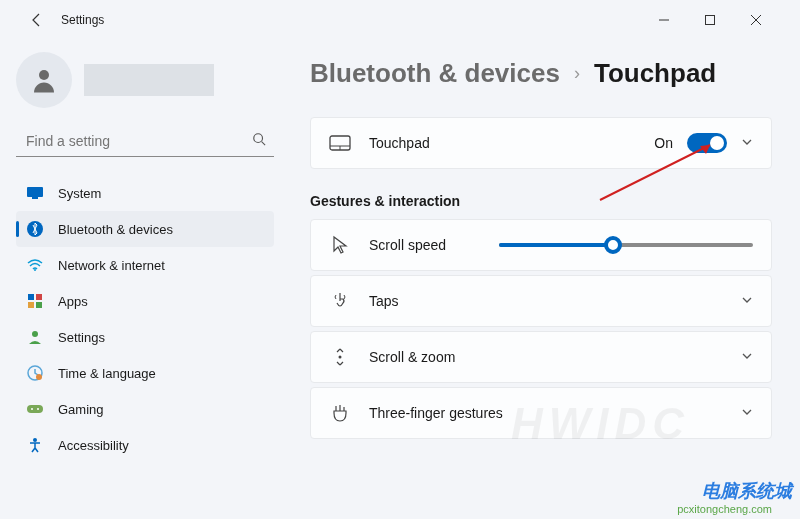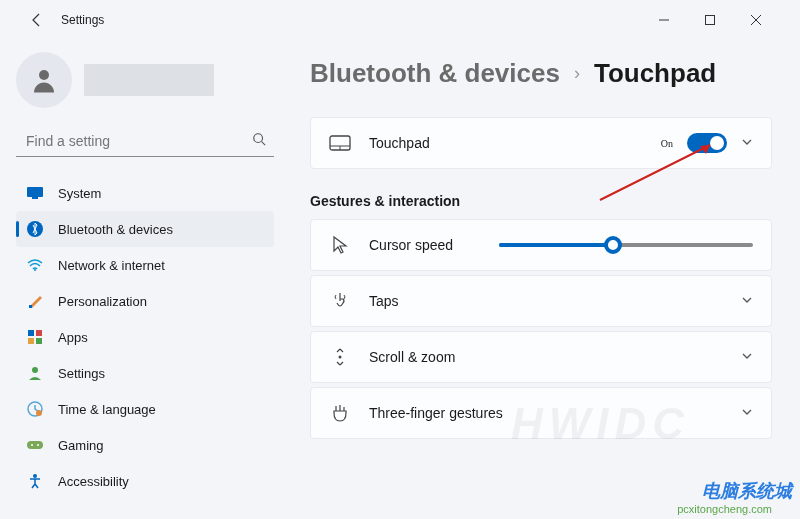--- a/index.html
+++ b/index.html
@@ -32,21 +32,21 @@
 .content { flex: 1; padding: 18px 28px 0 20px; overflow: hidden; }
 .breadcrumb { display: flex; align-items: center; gap: 14px; margin-bottom: 28px; }
 .breadcrumb .bc1 { font-size: 26px; font-weight: 600; color: #6b6b6b; }
 .breadcrumb .sep { color: #999; font-size: 18px; }
 .breadcrumb .bc2 { font-size: 26px; font-weight: 600; color: #1a1a1a; }
 
 .card { background: #fcfdfe; border: 1px solid #e7e9ec; border-radius: 4px; padding: 14px 18px; display: flex; align-items: center; margin-bottom: 4px; }
 .card .card-icon { width: 22px; height: 22px; margin-right: 18px; display: flex; align-items: center; justify-content: center; color: #444; }
 .card .card-label { font-size: 14px; color: #1a1a1a; flex: 1; }
 .card .right { display: flex; align-items: center; gap: 14px; }
-.card .state { font-size: 10px; color: #1a1a1a; font-family: Liberation Serif, serif; }
+.card .state { font-size: 14px; color: #1a1a1a; }
 .card .chev { color: #555; }
 
 .toggle { width: 40px; height: 20px; background: #0067c0; border-radius: 10px; position: relative; cursor: pointer; }
 .toggle .knob { position: absolute; right: 3px; top: 3px; width: 14px; height: 14px; background: #fff; border-radius: 50%; }
 
 .section-title { font-size: 14px; font-weight: 600; color: #1a1a1a; margin: 24px 0 10px 0; }
 
 .slider-track { flex: 1; height: 4px; background: #8a8a8a; border-radius: 2px; position: relative; margin-left: 20px; }
 .slider-fill { position: absolute; left: 0; top: 0; bottom: 0; background: #0067c0; border-radius: 2px; }
 .slider-thumb { position: absolute; top: 50%; transform: translate(-50%, -50%); width: 18px; height: 18px; background: #fff; border: 4px solid #0067c0; border-radius: 50%; }
@@ -128,29 +128,20 @@
         <span>Bluetooth &amp; devices</span>
       </li>
       <li>
         <span class="nav-icon">
             <svg width="16" height="12">
               <path d="M1 4 Q8 -2 15 4 M3 7 Q8 2 13 7 M6 10 Q8 8 10 10" stroke="#0a9bd6" fill="none" stroke-width="1.5"></path>
               <circle cx="8" cy="11" r="1" fill="#0a9bd6"></circle>
             </svg>
           </span>
         <span>Network &amp; internet</span>
-      </li>
-      <li>
-        <span class="nav-icon">
-            <svg width="16" height="16">
-              <path d="M3 13 L13 3 L15 5 L5 15 Z" fill="#e28b3e"></path>
-              <rect x="2" y="12" width="3" height="3" fill="#0067c0"></rect>
-            </svg>
-          </span>
-        <span>Personalization</span>
       </li>
       <li>
         <span class="nav-icon">
             <svg width="14" height="14">
               <rect x="0" y="0" width="6" height="6" fill="#0067c0"></rect>
               <rect x="8" y="0" width="6" height="6" fill="#d04545"></rect>
               <rect x="0" y="8" width="6" height="6" fill="#e2a03e"></rect>
               <rect x="8" y="8" width="6" height="6" fill="#4aa04a"></rect>
             </svg>
           </span>
@@ -225,21 +216,21 @@
     </div>
 
     <div class="section-title">Gestures &amp; interaction</div>
 
     <div class="card">
       <span class="card-icon">
         <svg width="16" height="20" viewBox="0 0 16 20">
             <path d="M2 2 L2 16 L6 12 L9 18 L11 17 L8 11 L14 11 Z" stroke="#444" fill="none" stroke-width="1.2"></path>
           </svg>
       </span>
-      <span class="card-label" style="flex:0 0 110px">Cursor speed</span>
+      <span class="card-label" style="flex:0 0 110px">Scroll speed</span>
       <div class="slider-track">
         <div class="slider-fill" style="width:45%"></div>
         <div class="slider-thumb" style="left:45%"></div>
       </div>
     </div>
 
     <div class="card">
       <span class="card-icon">
         <svg width="18" height="20" viewBox="0 0 18 20">
             <path d="M9 2 L9 10 M6 12 Q9 18 12 12 Q14 10 12 8 L9 8" stroke="#444" fill="none" stroke-width="1.2"></path>

